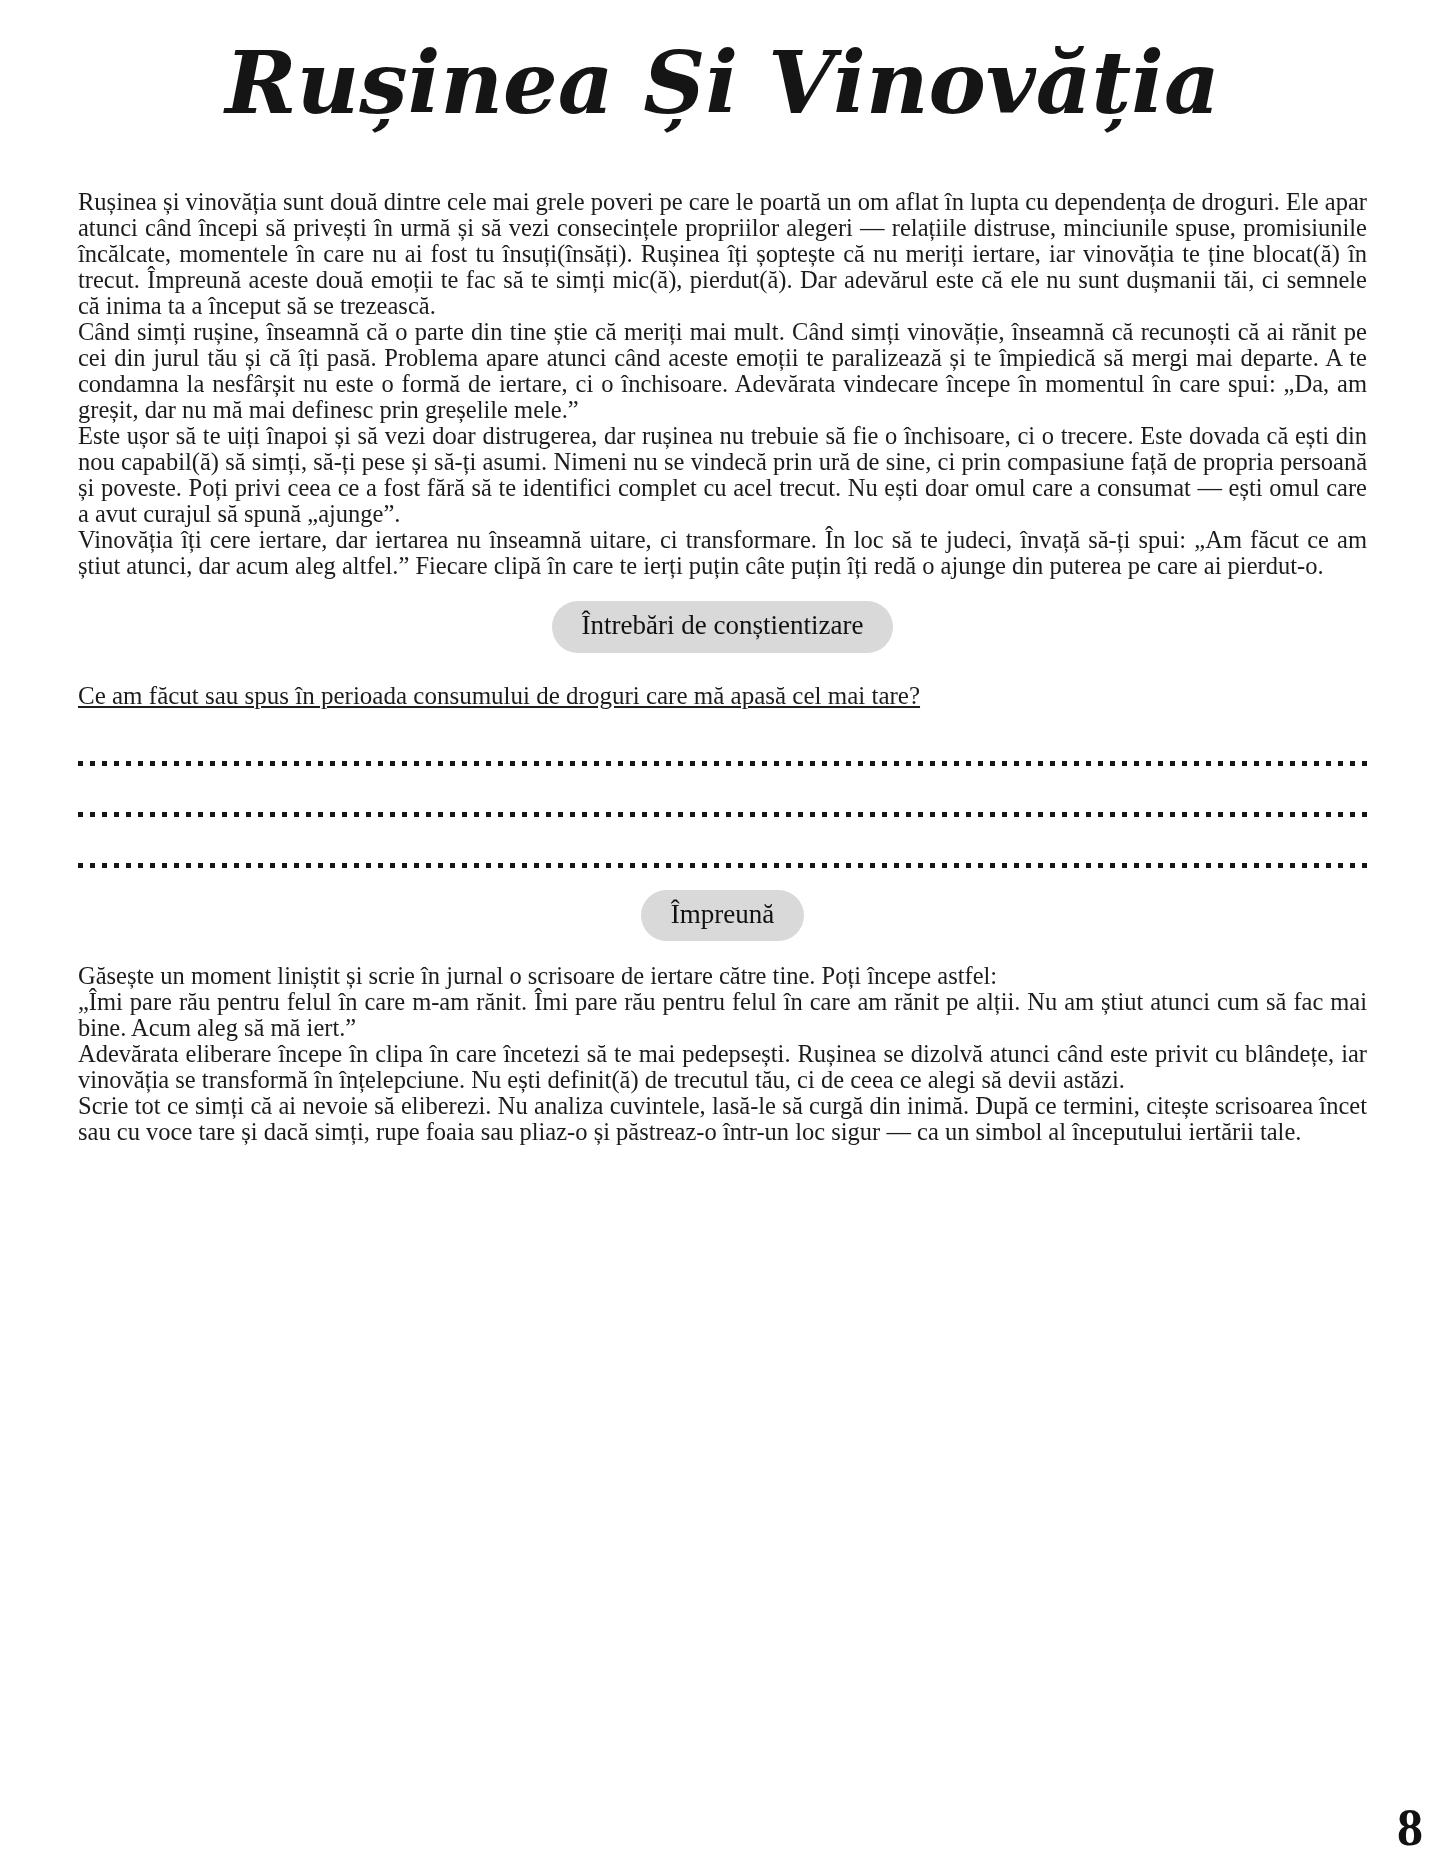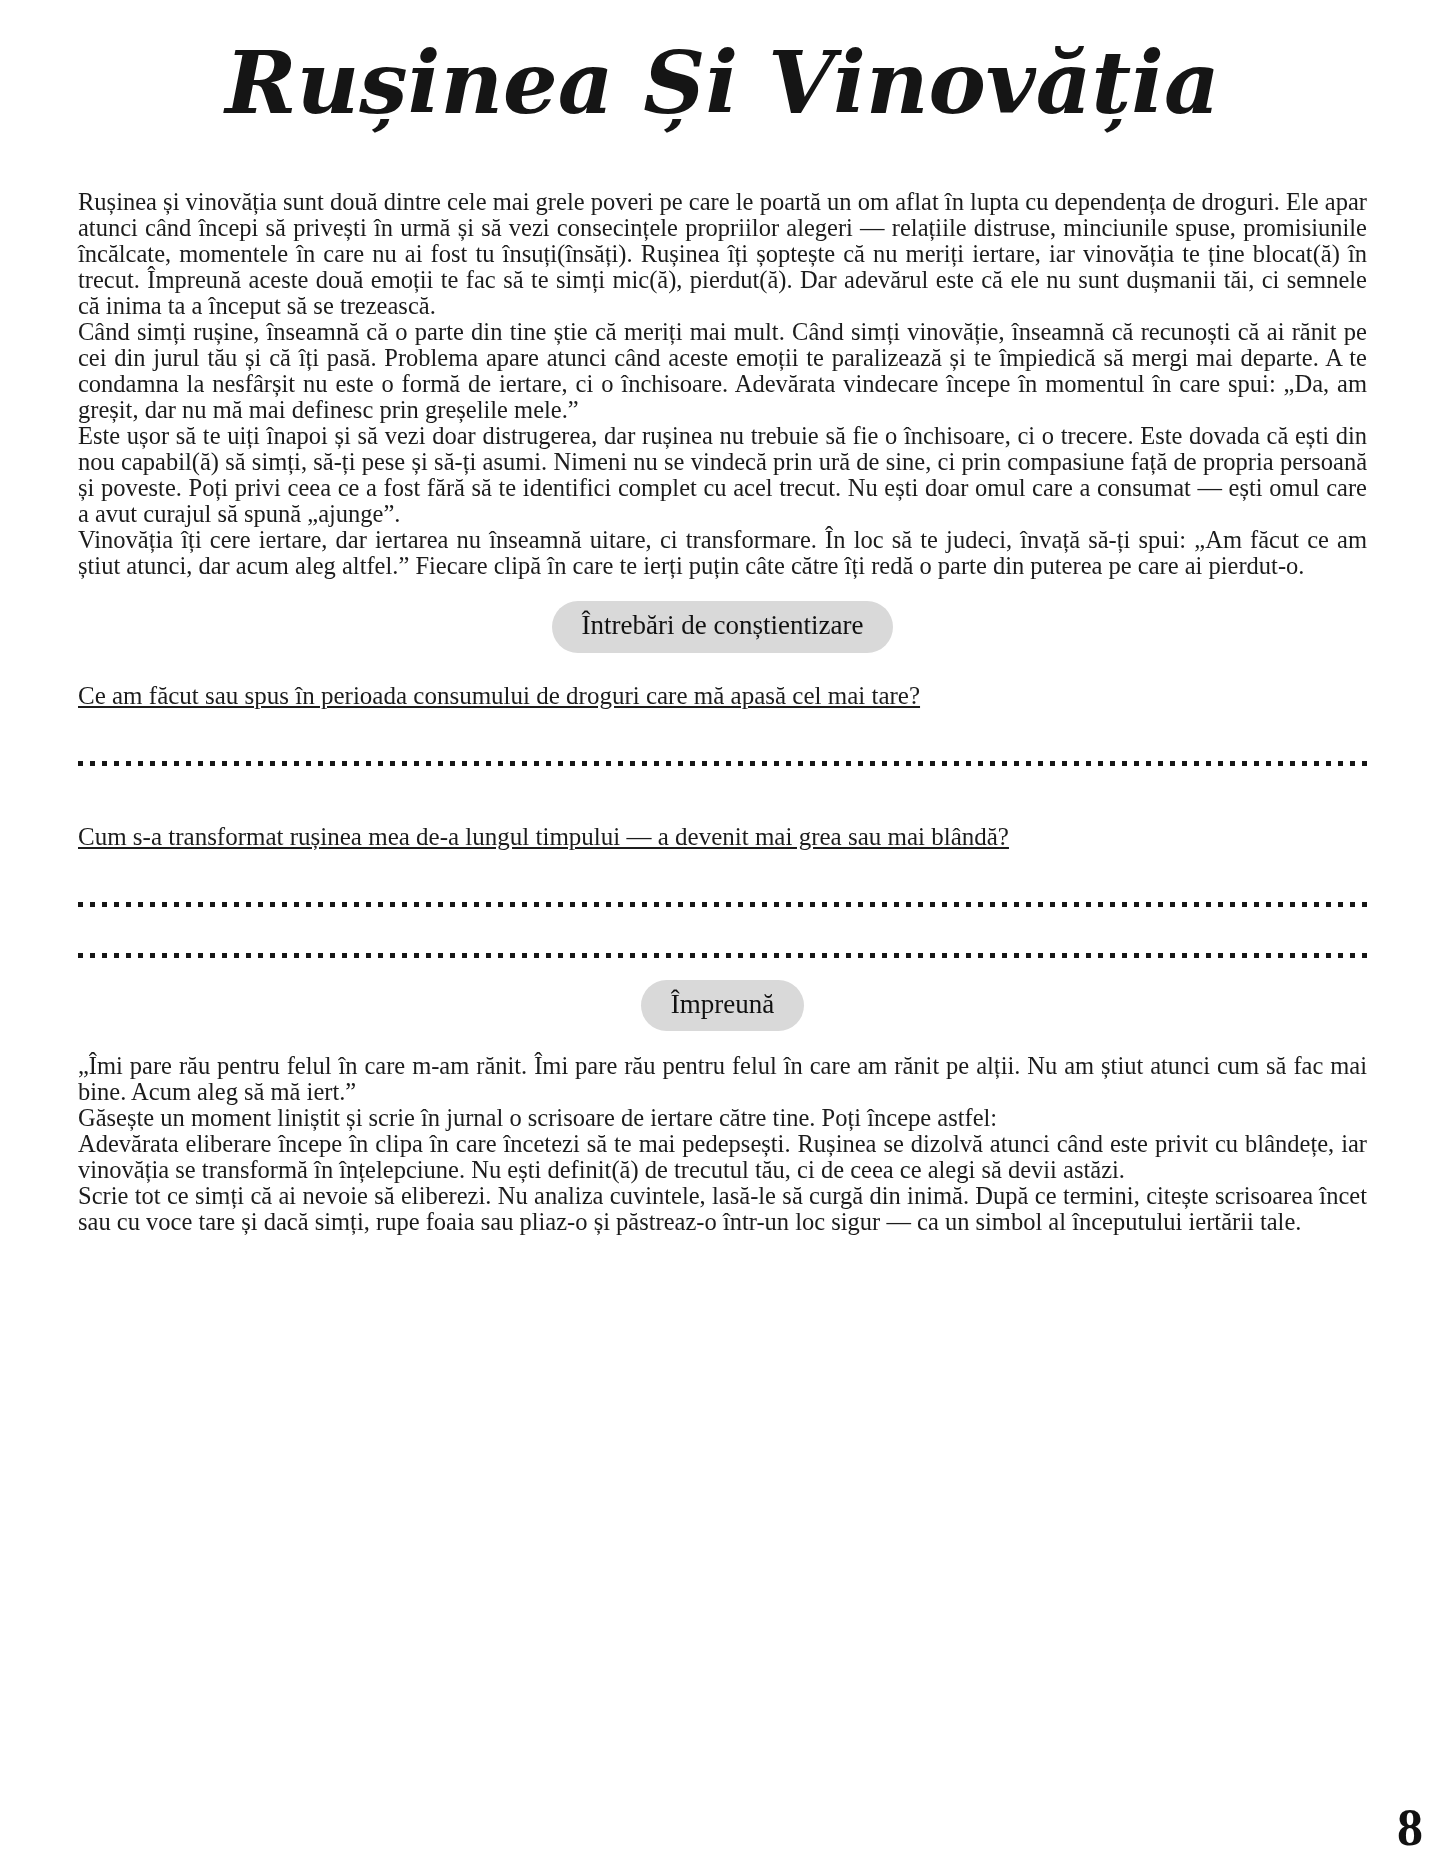--- a/index.html
+++ b/index.html
@@ -89,37 +89,36 @@
 <body>
 
 <div class="page">
 
   <h1 class="page-title">Rușinea Și Vinovăția</h1>
 
   <section class="body-copy">
     <p>Rușinea și vinovăția sunt două dintre cele mai grele poveri pe care le poartă un om aflat în lupta cu dependența de droguri. Ele apar atunci când începi să privești în urmă și să vezi consecințele propriilor alegeri — relațiile distruse, minciunile spuse, promisiunile încălcate, momentele în care nu ai fost tu însuți(însăți). Rușinea îți șoptește că nu meriți iertare, iar vinovăția te ține blocat(ă) în trecut. Împreună aceste două emoții te fac să te simți mic(ă), pierdut(ă). Dar adevărul este că ele nu sunt dușmanii tăi, ci semnele că inima ta a început să se trezească.</p>
     <p>Când simți rușine, înseamnă că o parte din tine știe că meriți mai mult. Când simți vinovăție, înseamnă că recunoști că ai rănit pe cei din jurul tău și că îți pasă. Problema apare atunci când aceste emoții te paralizează și te împiedică să mergi mai departe. A te condamna la nesfârșit nu este o formă de iertare, ci o închisoare. Adevărata vindecare începe în momentul în care spui: „Da, am greșit, dar nu mă mai definesc prin greșelile mele.”</p>
     <p>Este ușor să te uiți înapoi și să vezi doar distrugerea, dar rușinea nu trebuie să fie o închisoare, ci o trecere. Este dovada că ești din nou capabil(ă) să simți, să-ți pese și să-ți asumi. Nimeni nu se vindecă prin ură de sine, ci prin compasiune față de propria persoană și poveste. Poți privi ceea ce a fost fără să te identifici complet cu acel trecut. Nu ești doar omul care a consumat — ești omul care a avut curajul să spună „ajunge”.</p>
-    <p>Vinovăția îți cere iertare, dar iertarea nu înseamnă uitare, ci transformare. În loc să te judeci, învață să-ți spui: „Am făcut ce am știut atunci, dar acum aleg altfel.” Fiecare clipă în care te ierți puțin câte către îți redă o parte din puterea pe care ai pierdut-o.</p>
+    <p>Vinovăția îți cere iertare, dar iertarea nu înseamnă uitare, ci transformare. În loc să te judeci, învață să-ți spui: „Am făcut ce am știut atunci, dar acum aleg altfel.” Fiecare clipă în care te ierți puțin câte puțin îți redă o ajunge din puterea pe care ai pierdut-o.</p>
   </section>
 
   <div class="section-badge">Întrebări de conștientizare</div>
 
   <p class="question first">Ce am făcut sau spus în perioada consumului de droguri care mă apasă cel mai tare?</p>
   <div class="answer-line"></div>
 
-  <p class="question">Cum s-a transformat rușinea mea de-a lungul timpului — a devenit mai grea sau mai blândă?</p>
   <div class="answer-line"></div>
 
   <div class="answer-line"></div>
 
   <div class="section-badge">Împreună</div>
 
   <section class="exercise-copy">
+    <p>Găsește un moment liniștit și scrie în jurnal o scrisoare de iertare către tine. Poți începe astfel:</p>
     <p>„Îmi pare rău pentru felul în care m-am rănit. Îmi pare rău pentru felul în care am rănit pe alții. Nu am știut atunci cum să fac mai bine. Acum aleg să mă iert.”</p>
-    <p>Găsește un moment liniștit și scrie în jurnal o scrisoare de iertare către tine. Poți începe astfel:</p>
     <p>Adevărata eliberare începe în clipa în care încetezi să te mai pedepsești. Rușinea se dizolvă atunci când este privit cu blândețe, iar vinovăția se transformă în înțelepciune. Nu ești definit(ă) de trecutul tău, ci de ceea ce alegi să devii astăzi.</p>
     <p>Scrie tot ce simți că ai nevoie să eliberezi. Nu analiza cuvintele, lasă-le să curgă din inimă. După ce termini, citește scrisoarea încet sau cu voce tare și dacă simți, rupe foaia sau pliaz-o și păstreaz-o într-un loc sigur — ca un simbol al începutului iertării tale.</p>
   </section>
 
   <div class="page-number">8</div>
 
 </div>
 
 </body></html>

